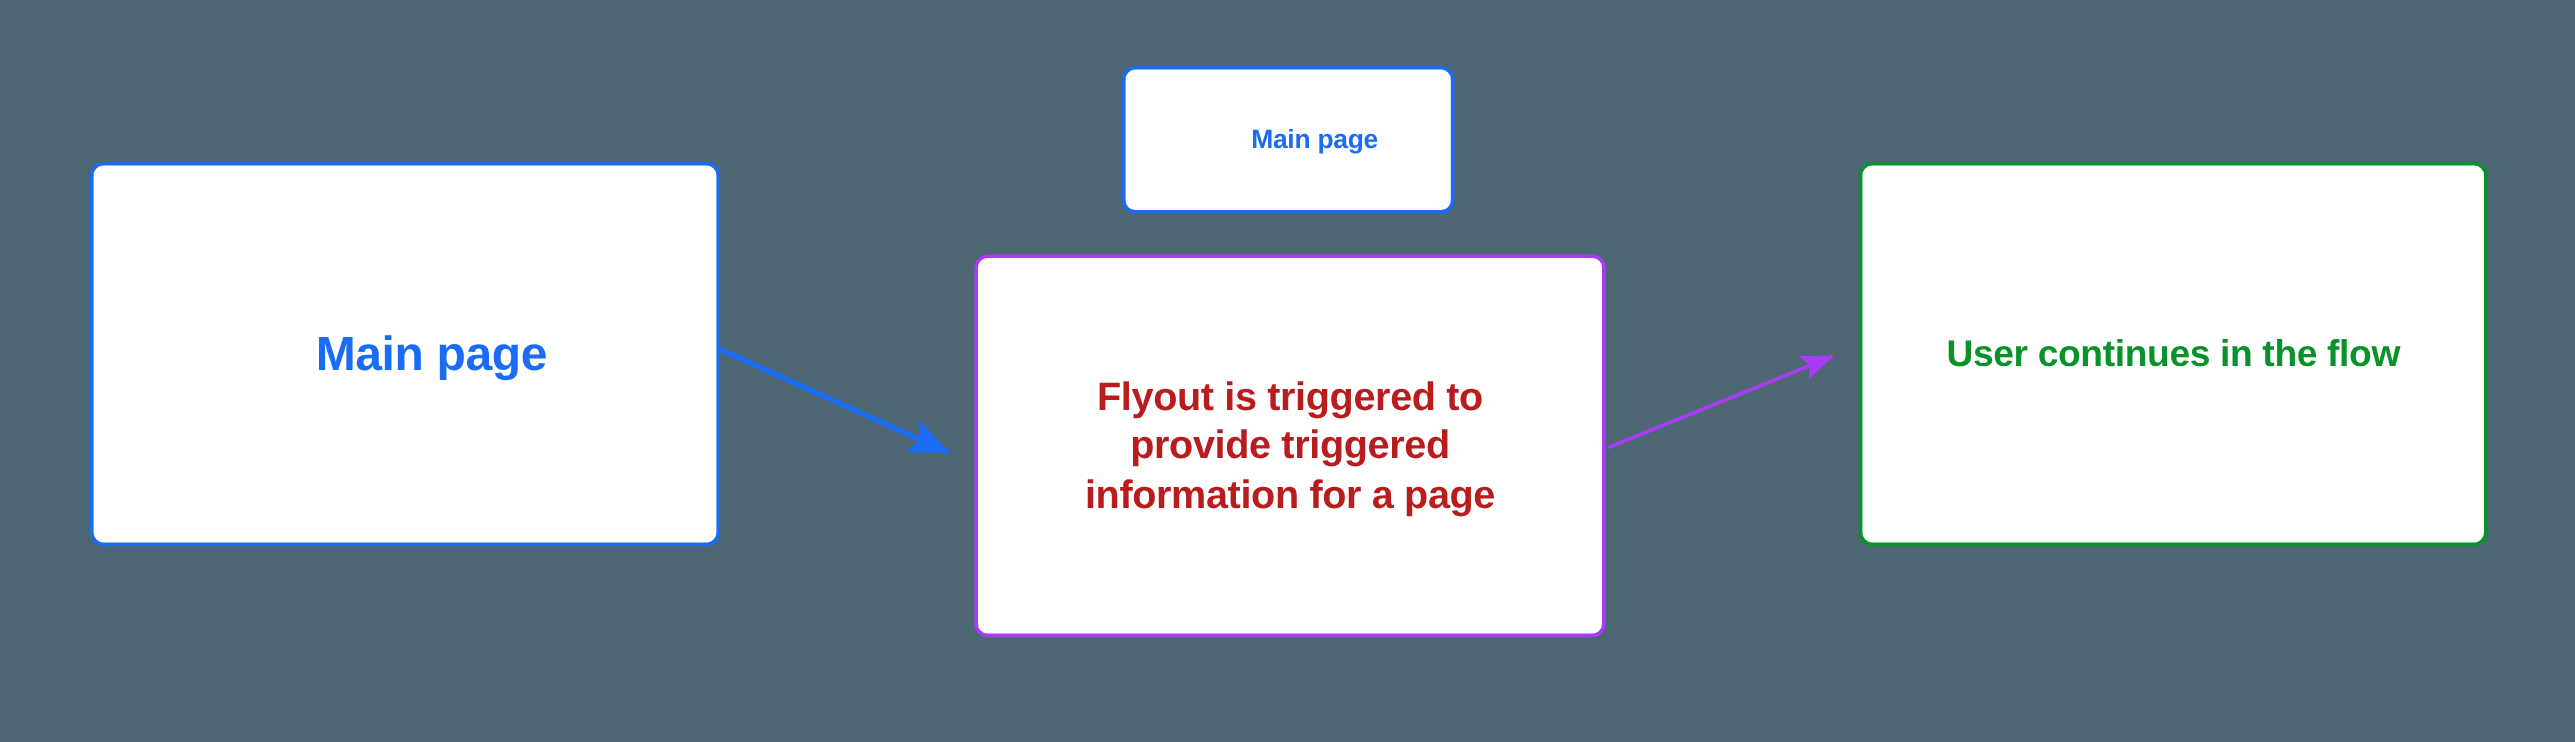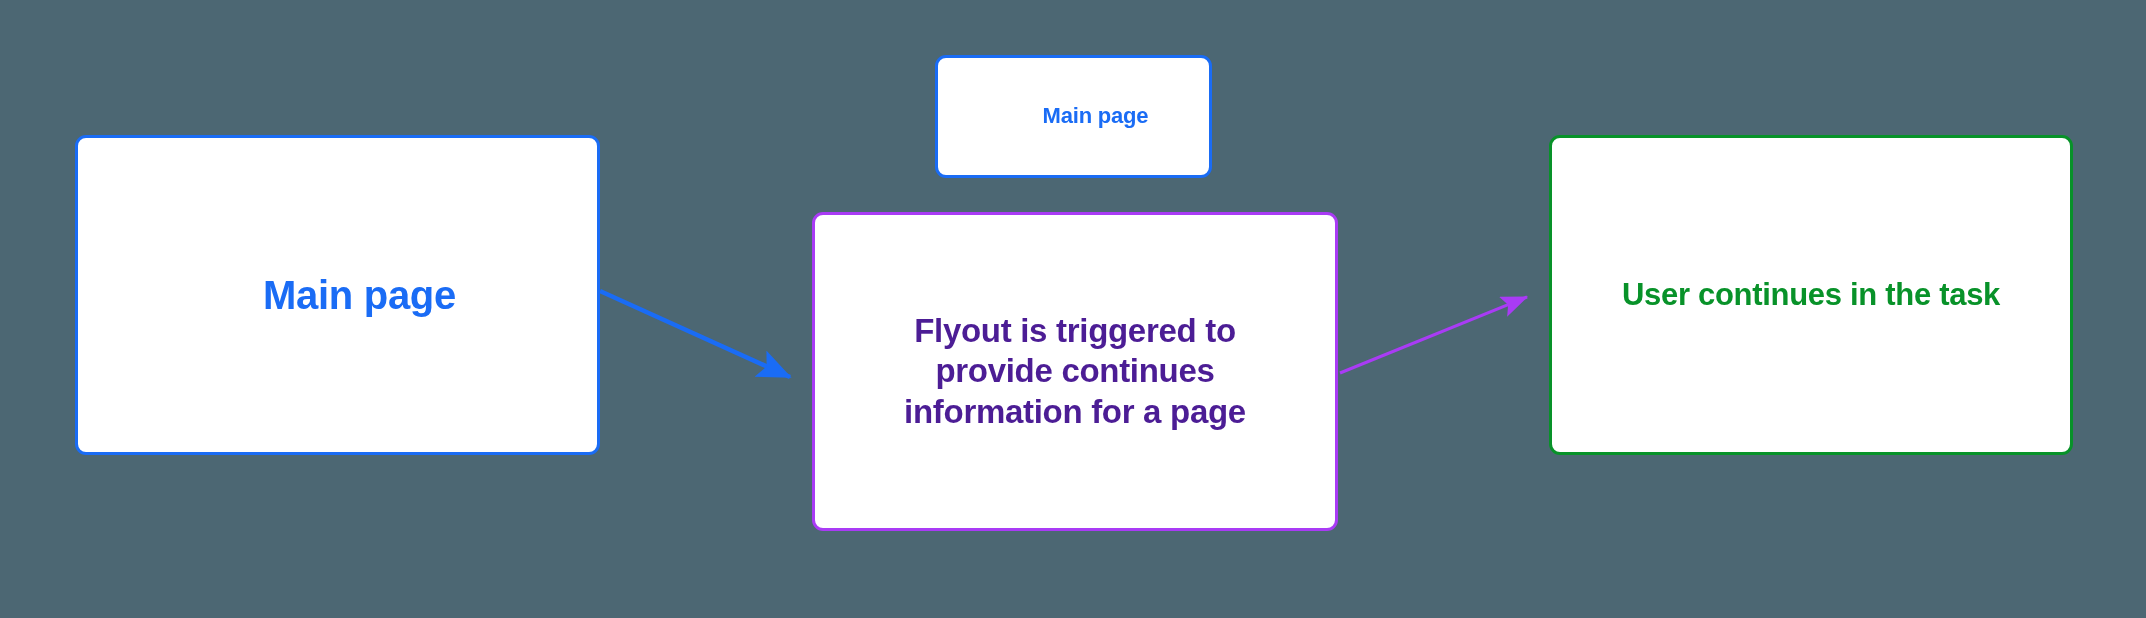--- a/index.html
+++ b/index.html
@@ -56,21 +56,21 @@
     font-size: 22px;
     letter-spacing: -0.2px;
   }
   
   #node-flyout {
     left: 812px;
     top: 212px;
     width: 526px;
     height: 319px;
     border-color: #a93bf5;
-    color: #4c1d95;
+    color: #b91c1c;
     font-size: 33px;
     letter-spacing: -0.3px;
     padding: 0 24px;
   }
   
   #node-user-continues {
     left: 1549px;
     top: 135px;
     width: 524px;
     height: 320px;
@@ -117,22 +117,22 @@
     <span>Main page</span>
   </div>
 
   <div class="node" id="node-main-page-small">
     <span>Main page</span>
   </div>
 
   <div class="node" id="node-flyout">
     <div class="flyout-text">
       <span>Flyout is triggered to</span>
-      <span>provide continues</span>
+      <span>provide triggered</span>
       <span>information for a page</span>
     </div>
   </div>
 
   <div class="node" id="node-user-continues">
-    <span>User continues in the task</span>
+    <span>User continues in the flow</span>
   </div>
 
 </div>
 
 </body></html>

